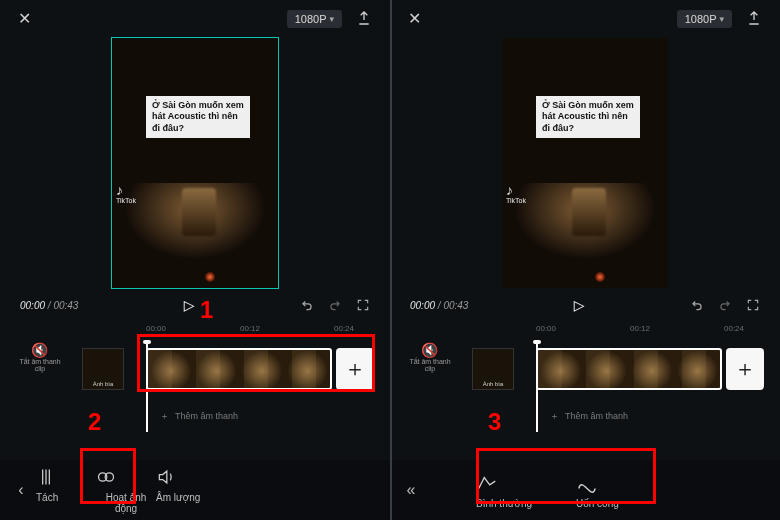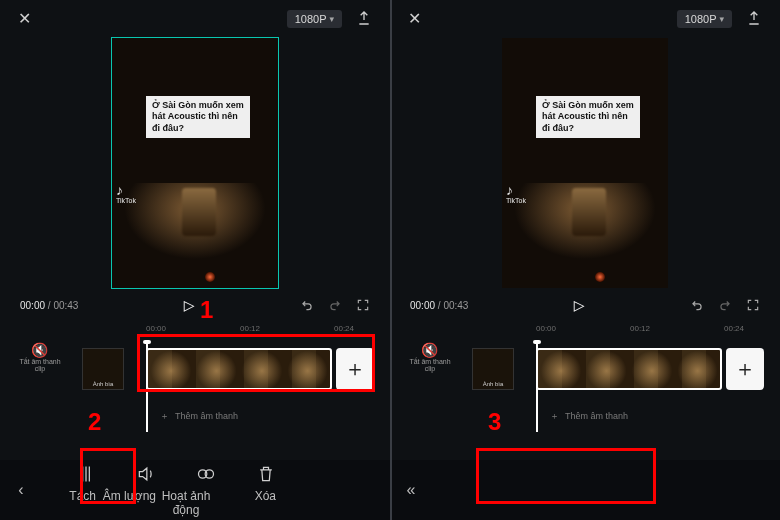--- a/index.html
+++ b/index.html
@@ -73,21 +73,21 @@
     padding: 4px 6px; width: 104px;
     font-weight: 600;
     filter: blur(.3px);
   }
   
   .playrow {
     height: 34px; display: flex; align-items: center;
     padding: 0 12px;
     font-size: 10px; color: #9a9a9a;
   }
-  .playrow .time { flex: 0 0 auto; }
+  .playrow .time { flex: 0 0 auto; font-style: italic; }
   .playrow .time .cur { color: #e5e5e5; }
   .playrow .spacer { flex: 1; }
   .playrow .play { color: #fff; font-size: 14px; }
   .playrow .rctr { display: flex; gap: 14px; align-items: center; margin-left: auto; }
   .playrow svg { display: block; }
   
   .ruler {
     height: 14px; position: relative; font-size: 8px; color: #6d6d6d;
     margin: 2px 0 2px 0;
   }
@@ -163,22 +163,22 @@
   .navback {
     width: 30px; height: 44px; display: flex; align-items: center; justify-content: center;
     color: #bdbdbd; font-size: 16px;
   }
   .tools {
     flex: 1; display: flex; justify-content: flex-start;
     overflow: hidden;
   }
   .tool {
     width: 60px; text-align: center;
-    color: #bfbfbf; font-size: 12px;
-    display: flex; flex-direction: column; align-items: flex-end; gap: 4px;
+    color: #bfbfbf; font-size: 10px;
+    display: flex; flex-direction: column; align-items: flex-start; gap: 4px;
   }
   .tool .ti { height: 22px; display: flex; align-items: center; justify-content: center; }
   .tool svg { display: block; }
   
   .anno {
     position: absolute; color: #ff0000;
     font-weight: 700; font-size: 24px;
     font-family: Arial, sans-serif;
     z-index: 20;
   }
@@ -280,41 +280,33 @@
         <div class="ti">
             <svg width="20" height="20" viewBox="0 0 24 24" fill="none" stroke="#cfcfcf" stroke-width="1.5">
               <path d="M12 3v18M8 3v18M16 3v18"></path>
             </svg>
           </div>
         <span>Tách</span>
       </div>
       <div class="tool">
         <div class="ti">
             <svg width="20" height="20" viewBox="0 0 24 24" fill="none" stroke="#cfcfcf" stroke-width="1.5">
-              <path d="M4 9v6h4l5 4V5L8 9H4zM17 8c1.5 1.5 1.5 6.5 0 8"></path>
-            </svg>
-          </div>
-        <span>Âm lượng</span>
-      </div>
-      <div class="tool">
-        <div class="ti">
-            <svg width="20" height="20" viewBox="0 0 24 24" fill="none" stroke="#cfcfcf" stroke-width="1.5">
               <circle cx="8" cy="12" r="5"></circle>
               <circle cx="16" cy="12" r="5"></circle>
             </svg>
           </div>
         <span>Hoạt ảnh động</span>
       </div>
       <div class="tool">
         <div class="ti">
             <svg width="20" height="20" viewBox="0 0 24 24" fill="none" stroke="#cfcfcf" stroke-width="1.5">
-              <path d="M5 7h14M9 7V4h6v3M7 7l1 13h8l1-13"></path>
+              <path d="M4 9v6h4l5 4V5L8 9H4zM17 8c1.5 1.5 1.5 6.5 0 8"></path>
             </svg>
           </div>
-        <span>Xóa</span>
+        <span>Âm lượng</span>
       </div>
     </div>
   </div>
 
   <div class="anno" style="left:200px; top:296px;">1</div>
   <div class="anno-box" style="left:137px; top:334px; width:238px; height:58px;"></div>
   <div class="anno" style="left:88px; top:408px;">2</div>
   <div class="anno-box" style="left:80px; top:448px; width:56px; height:56px;"></div>
 </div>
 
@@ -396,19 +388,37 @@
     <div class="playhead"></div>
   </div>
 
   <div class="audio-row">
     <span class="plus">＋</span>
     <span>Thêm âm thanh</span>
   </div>
 
   <div class="toolbar">
     <div class="navback">«</div>
+    <div class="tools" style="padding-left:50px; gap:20px">
+      <div class="tool" style="width:80px">
+        <div class="ti">
+            <svg width="22" height="22" viewBox="0 0 24 24" fill="none" stroke="#cfcfcf" stroke-width="1.5">
+              <path d="M3 18l6-12 6 8 6-4"></path>
+            </svg>
+          </div>
+        <span>Bình thường</span>
+      </div>
+      <div class="tool" style="width:80px">
+        <div class="ti">
+            <svg width="22" height="22" viewBox="0 0 24 24" fill="none" stroke="#cfcfcf" stroke-width="1.5">
+              <path d="M3 18c4-14 14 14 18 0"></path>
+            </svg>
+          </div>
+        <span>Uốn cong</span>
+      </div>
+    </div>
   </div>
 
   <div class="anno" style="left:98px; top:408px;">3</div>
   <div class="anno-box" style="left:86px; top:448px; width:180px; height:56px;"></div>
 </div>
 
 <div class="divider"></div>
 
 </body></html>

